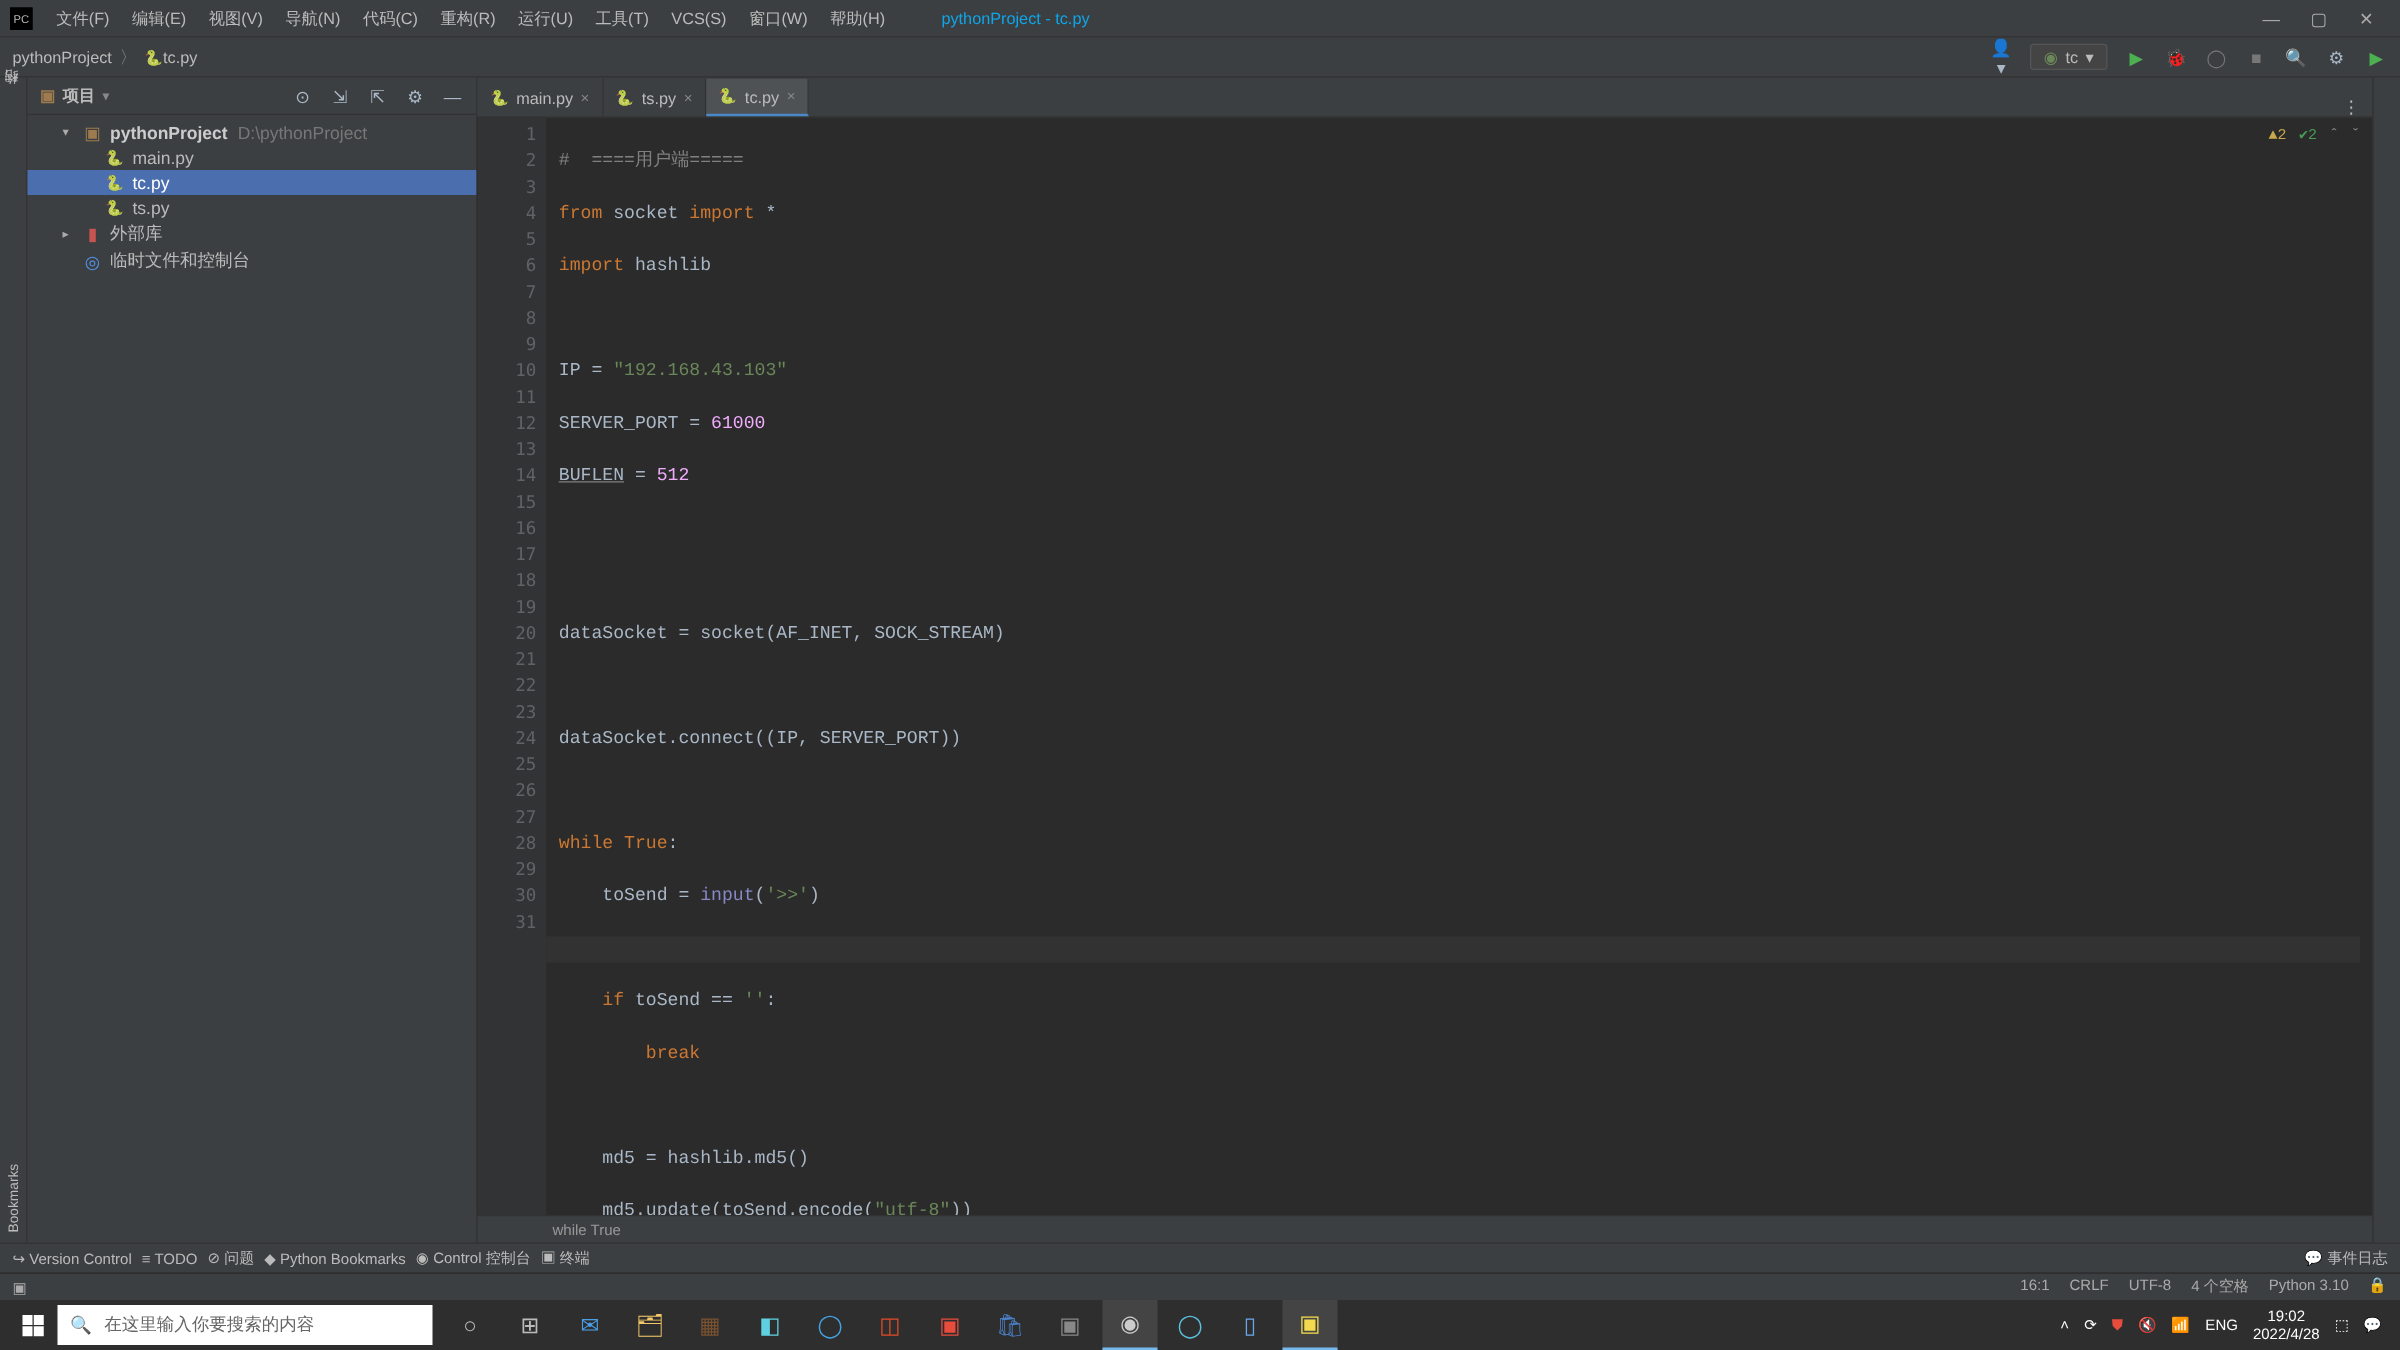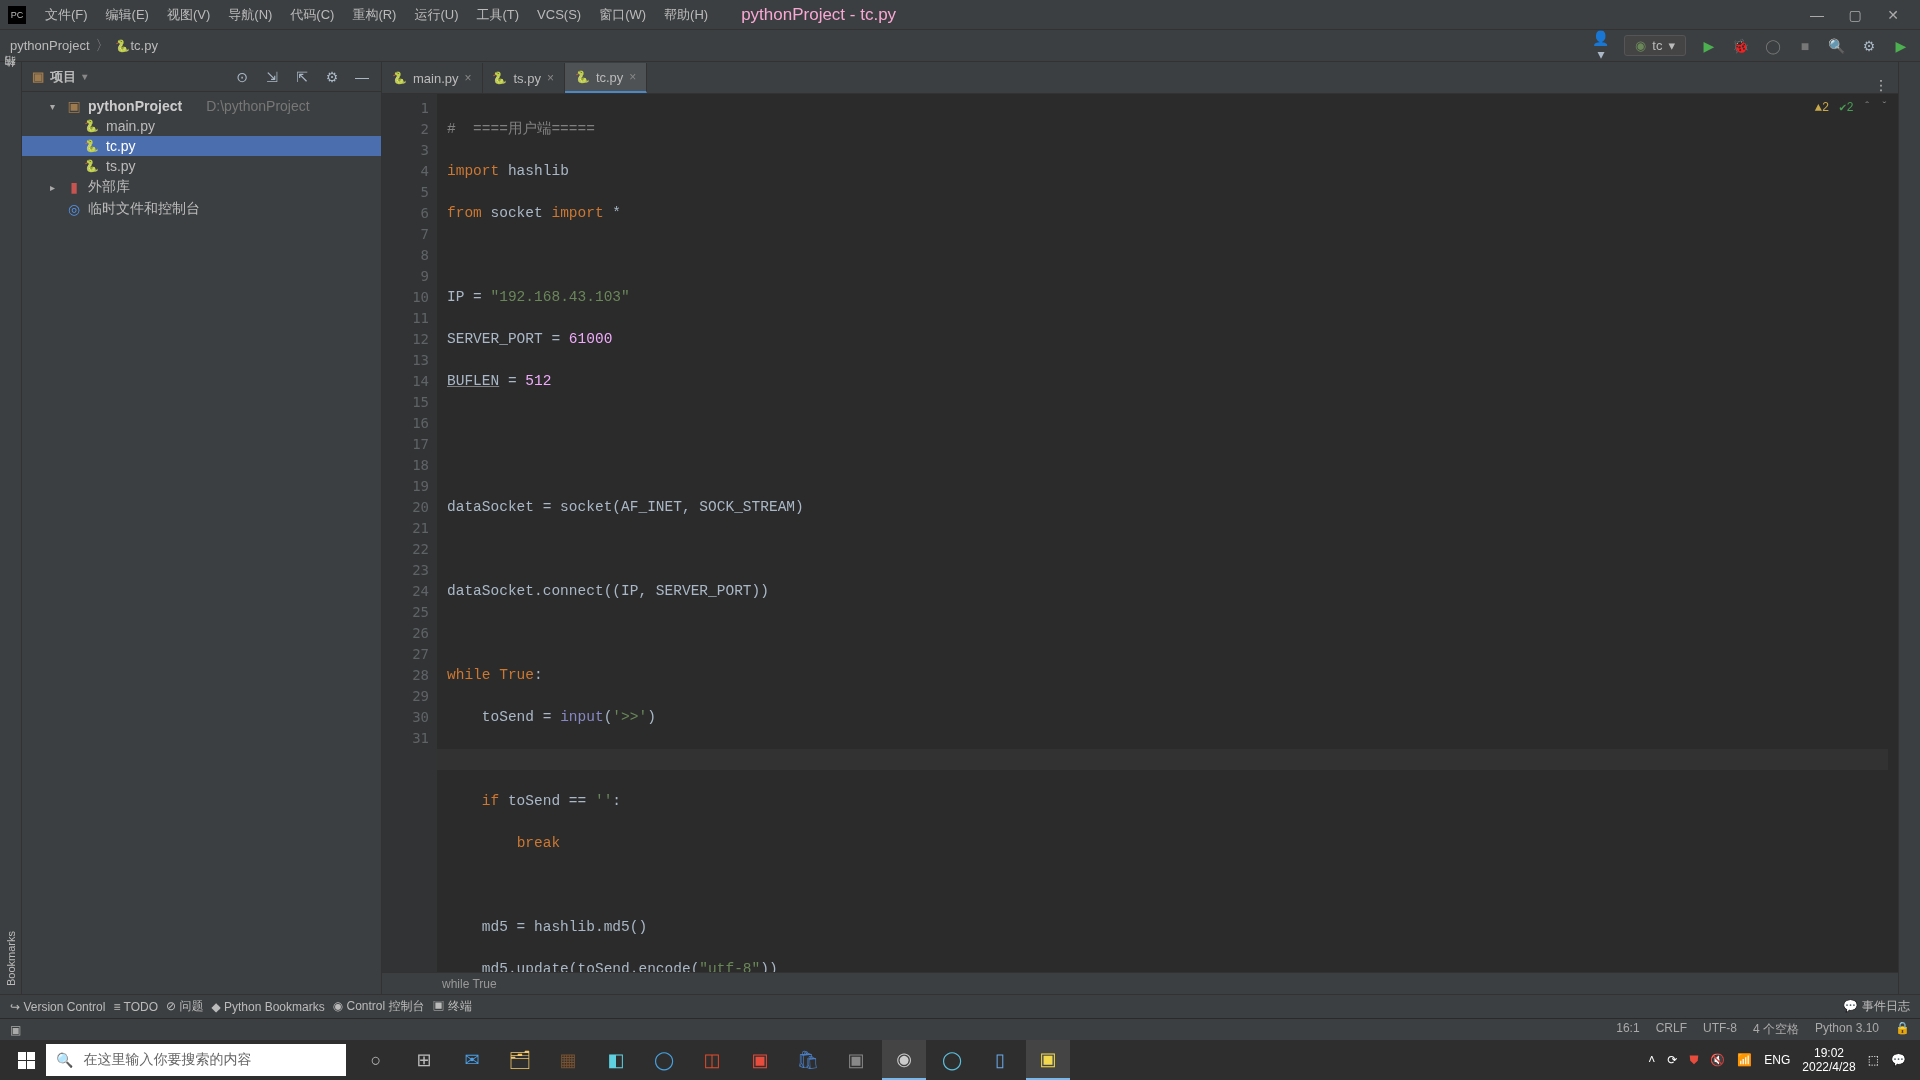--- a/index.html
+++ b/index.html
@@ -22,21 +22,21 @@
 }
 .titlebar .logo {
   width: 18px; height: 18px;
   background: #000000;
   border: 1px solid #000;
   margin-right: 10px;
   font-size: 9px;
   display:flex;align-items:center;justify-content:center;
 }
 .menu-item { padding: 0 9px; cursor: pointer; font-size: 13px; color:#bbbbbb; }
-.titlebar .title-muted { color: #f9a8d4; margin-left: 24px; font-size: 17px; }
+.titlebar .title-muted { color: #0ea5e9; margin-left: 36px; font-size: 13px; }
 .titlebar .win-controls { margin-left: auto; display: flex; gap: 20px; padding-right: 10px; }
 .win-btn { width: 18px; text-align: center; cursor: pointer; color:#aaa; font-size:14px; }
 
 .nav-bar {
   height: 32px;
   background: #3c3f41;
   border-bottom: 1px solid #323232;
   display: flex;
   align-items: center;
   padding: 0 10px;
@@ -84,21 +84,21 @@
 .panel-header .tools { margin-left:auto; display:flex; gap:12px; }
 .tree { padding: 4px 0; }
 .tree-item { display:flex; align-items:center; padding:2px 6px; font-size:14px; cursor:pointer; }
 .tree-item.indent1 { padding-left: 28px; }
 .tree-item.indent2 { padding-left: 62px; }
 .tree-item.hover-row { background:#4b6eaf; color:#fff; }
 .tree-chev { width:12px; color:#aaa; font-size:10px; margin-right:4px; }
 .tree-icon { width:16px; margin-right:6px; display:flex; align-items:center; justify-content:center; }
 .py-file-icon { color:#3e86a0; font-size:12px; }
 .folder-icon { color:#9e7b4e; }
-.muted { color:#777; margin-left:24px; }
+.muted { color:#777; margin-left:8px; }
 
 .editor-pane { flex:1; display:flex; flex-direction:column; min-width:0; background:#2b2b2b; }
 .editor-tabs { height:32px; background:#3c3f41; display:flex; align-items:flex-end; border-bottom:1px solid #323232; }
 .editor-tab { height:30px; display:flex; align-items:center; padding:0 10px; gap:6px; background:#3c3f41; border-right:1px solid #323232; cursor:pointer; font-size:13px;}
 .editor-tab.active { background:#4e5254; border-bottom:2px solid #4a88c7; }
 .tab-close { color:#888; font-size:12px; }
 .editor-tabs .tab-menu { margin-left:auto; padding:0 10px; cursor:pointer; }
 .editor-body { flex:1; display:flex; position:relative; overflow:hidden; }
 .gutter { width:55px; background:#313335; text-align:right; padding:4px 8px 4px 4px; color:#606366; font-family:"Consolas", monospace; font-size:14px; line-height:21px;}
 .code-area { flex:1; padding:4px 0 4px 10px; font-family:"Consolas","Courier New",monospace; font-size:14.5px; line-height:21px; white-space:pre; color:#a9b7c6; position:relative;}
@@ -286,22 +286,22 @@
           <div>25</div>
           <div>26</div>
           <div>27</div>
           <div>28</div>
           <div>29</div>
           <div>30</div>
           <div>31</div>
       </div>
       <div class="code-area">
 <div class="code-line"><span class="cmt">#  ====用户端=====</span></div>
+<div class="code-line"><span class="kw">from</span> socket <span class="kw">import</span> *</div>
 <div class="code-line"><span class="kw">import</span> hashlib</div>
-<div class="code-line"><span class="kw">from</span> socket <span class="kw">import</span> *</div>
 <div class="code-line"></div>
 <div class="code-line">IP = <span class="str">"192.168.43.103"</span></div>
 <div class="code-line">SERVER_PORT = <span class="num">61000</span></div>
 <div class="code-line"><span class="under">BUFLEN</span> = <span class="num">512</span></div>
 <div class="code-line"></div>
 <div class="code-line"></div>
 <div class="code-line">dataSocket = socket(AF_INET, SOCK_STREAM)</div>
 <div class="code-line"></div>
 <div class="code-line">dataSocket.connect((IP, SERVER_PORT))</div>
 <div class="code-line"></div>

